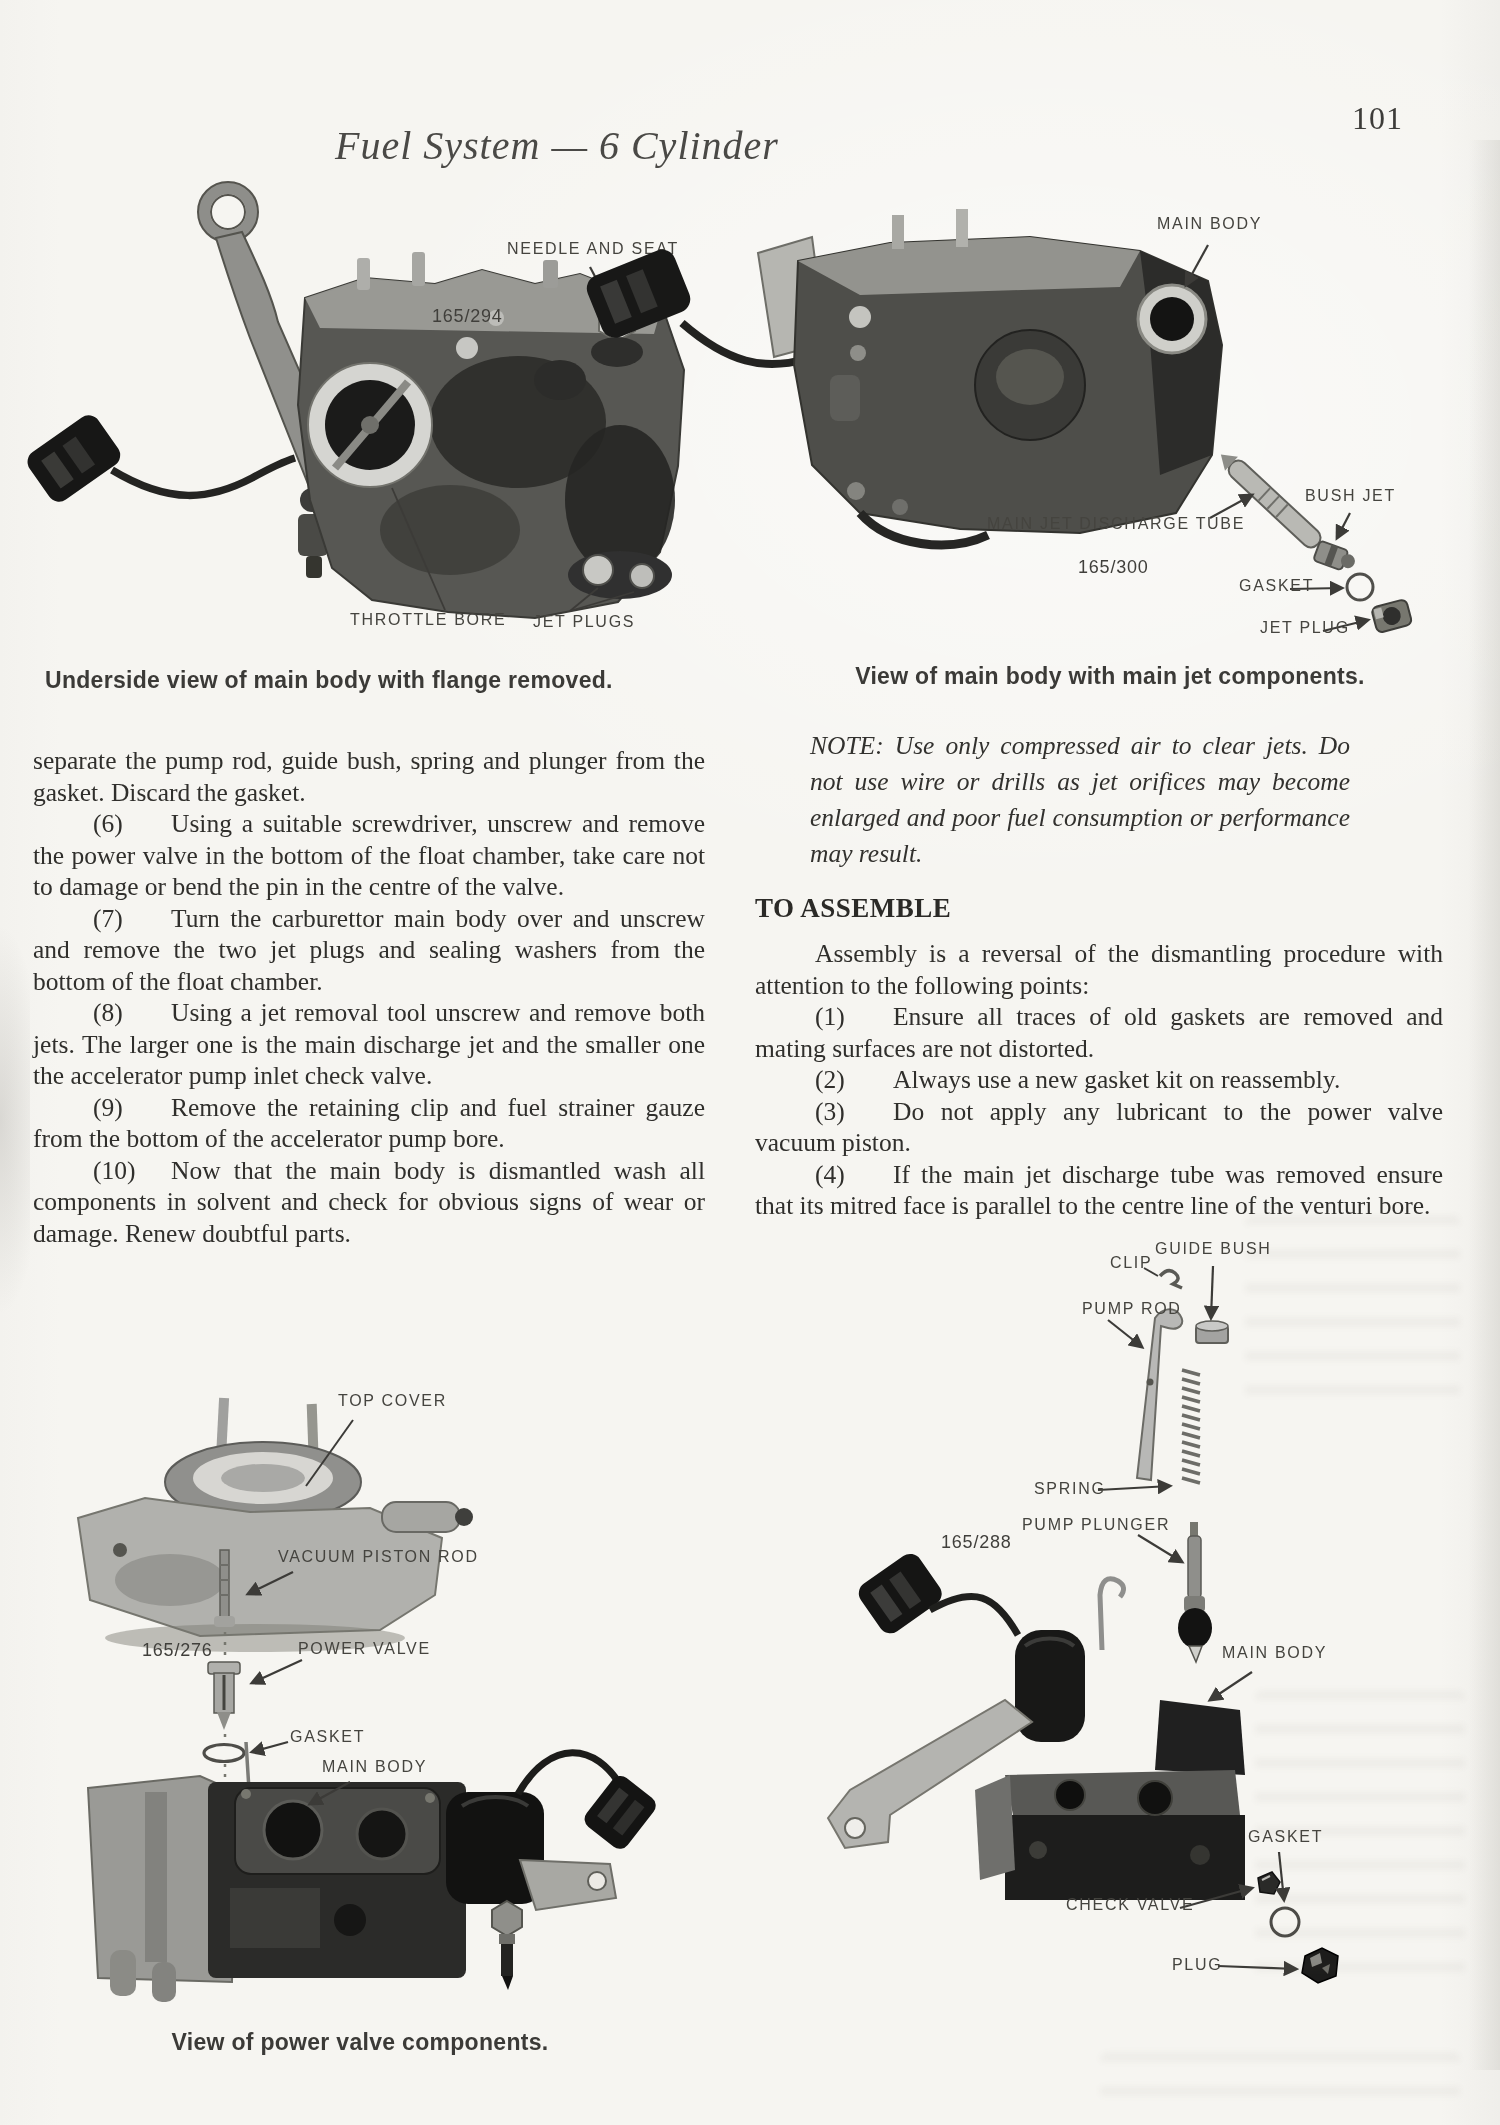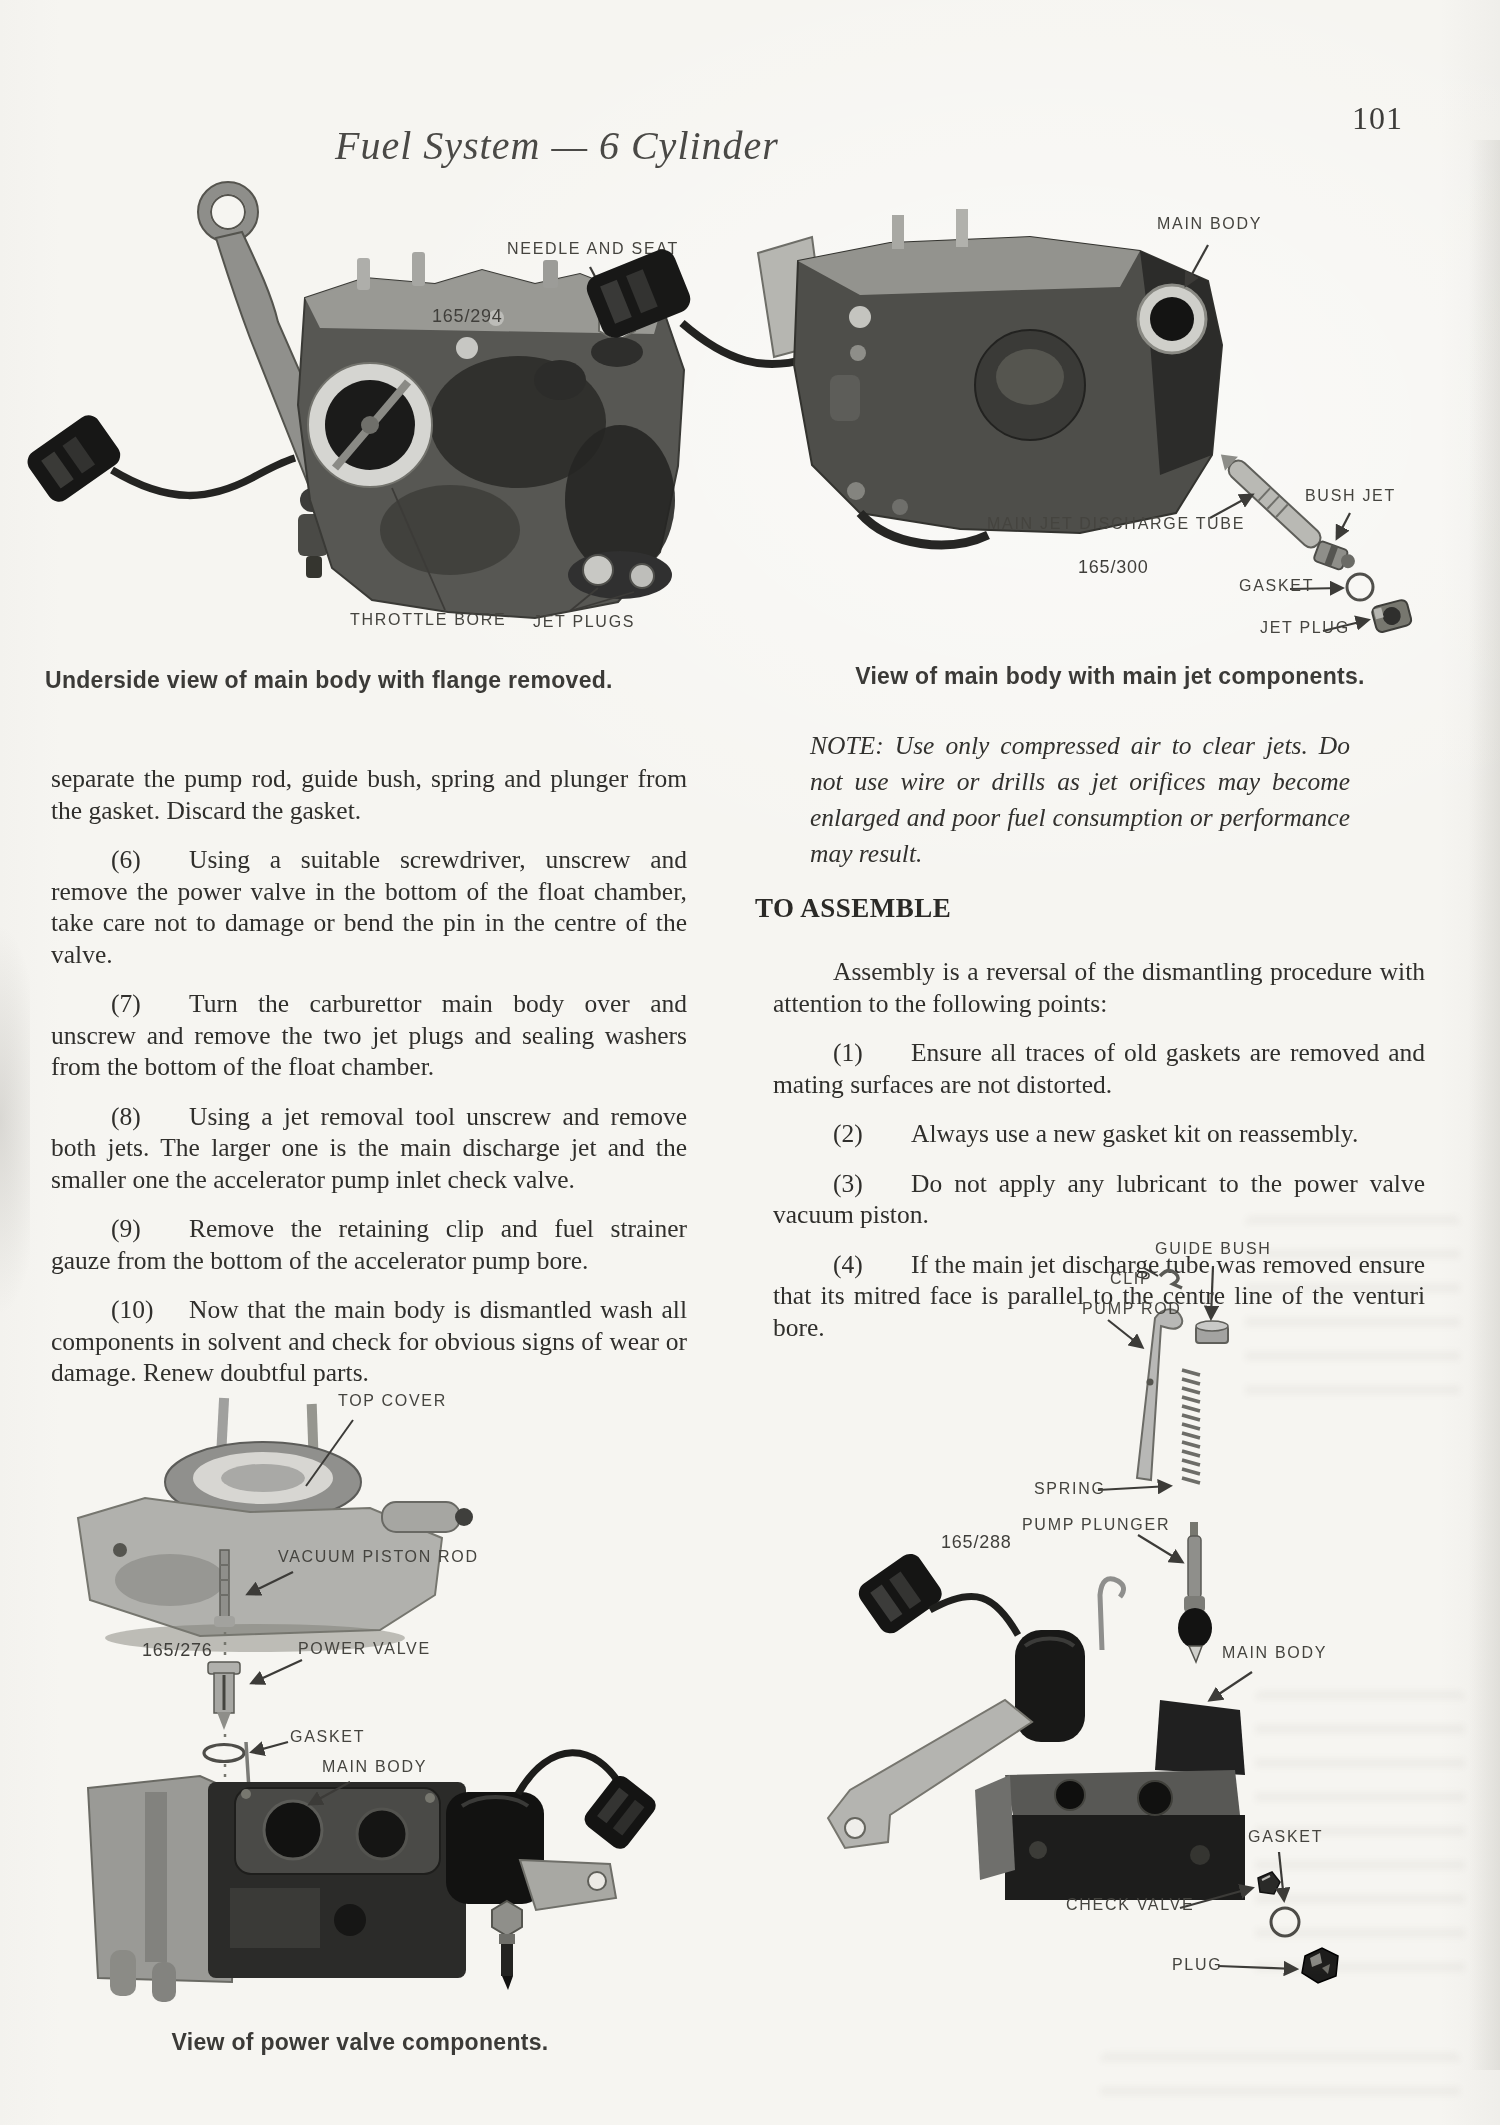--- a/index.html
+++ b/index.html
@@ -13,21 +13,21 @@
     font-family:"Liberation Serif", serif;
     color:#2e2d2b;
   }
   .abs{position:absolute;}
   .hdr{
     font-style:italic;font-size:40px;letter-spacing:1px;color:#4a4946;
     text-align:left;white-space:nowrap;
   }
   .pagenum{font-size:32px;color:#3d3c39;letter-spacing:1px;}
   .col{font-size:25.5px;line-height:31.5px;text-align:justify;color:#302f2c;}
-  .para{margin:18px;}
+  .para{margin:0;}
   .step{text-indent:60px;}
   .pnum{display:inline-block;width:78px;text-indent:0;}
   .noteblk{font-style:italic;font-size:25.5px;line-height:36px;text-align:justify;color:#32312e;}
   .subhead{font-weight:bold;font-size:27px;letter-spacing:.5px;color:#2b2a27;}
   .figlabel{
     position:absolute;font-family:"Liberation Sans",sans-serif;font-size:16px;
     letter-spacing:1.7px;color:#45443f;white-space:nowrap;font-weight:500;
   }
   .figref{
     position:absolute;font-family:"Liberation Sans",sans-serif;font-size:18px;
@@ -353,21 +353,21 @@
       <path d="M 374 38 L 388 46" stroke="#3c3b38" stroke-width="2" fill="none"></path>
       <path d="M 443 36 L 441 88" stroke="#3c3b38" stroke-width="2.2" fill="none" marker-end="url(#arrM4)"></path>
       <path d="M 338 90 L 372 117" stroke="#3c3b38" stroke-width="2.2" fill="none" marker-end="url(#arrM4)"></path>
       <path d="M 328 260 L 400 256" stroke="#3c3b38" stroke-width="2.2" fill="none" marker-end="url(#arrM4)"></path>
       <path d="M 368 305 L 412 332" stroke="#3c3b38" stroke-width="2.2" fill="none" marker-end="url(#arrM4)"></path>
       <path d="M 482 442 L 440 470" stroke="#3c3b38" stroke-width="2.2" fill="none" marker-end="url(#arrM4)"></path>
       <path d="M 509 622 L 514 670" stroke="#3c3b38" stroke-width="2.2" fill="none" marker-end="url(#arrM4)"></path>
       <path d="M 410 678 L 482 658" stroke="#3c3b38" stroke-width="2.2" fill="none" marker-end="url(#arrM4)"></path>
       <path d="M 448 736 L 526 739" stroke="#3c3b38" stroke-width="2.2" fill="none" marker-end="url(#arrM4)"></path>
     </svg>
-    <span class="figlabel" style="left:340px;top:40px;">CLIP</span>
+    <span class="figlabel" style="left:340px;top:24px;">CLIP</span>
     <span class="figlabel" style="left:385px;top:10px;">GUIDE BUSH</span>
     <span class="figlabel" style="left:268px;top:70px;margin-left:44px;">PUMP ROD</span>
     <span class="figlabel" style="left:264px;top:250px;">SPRING</span>
     <span class="figlabel" style="left:252px;top:286px;">PUMP PLUNGER</span>
     <span class="figref" style="left:171px;top:302px;">165/288</span>
     <span class="figlabel" style="left:452px;top:414px;">MAIN BODY</span>
     <span class="figlabel" style="left:478px;top:598px;">GASKET</span>
     <span class="figlabel" style="left:296px;top:666px;">CHECK VALVE</span>
     <span class="figlabel" style="left:402px;top:726px;">PLUG</span>
   </div>

